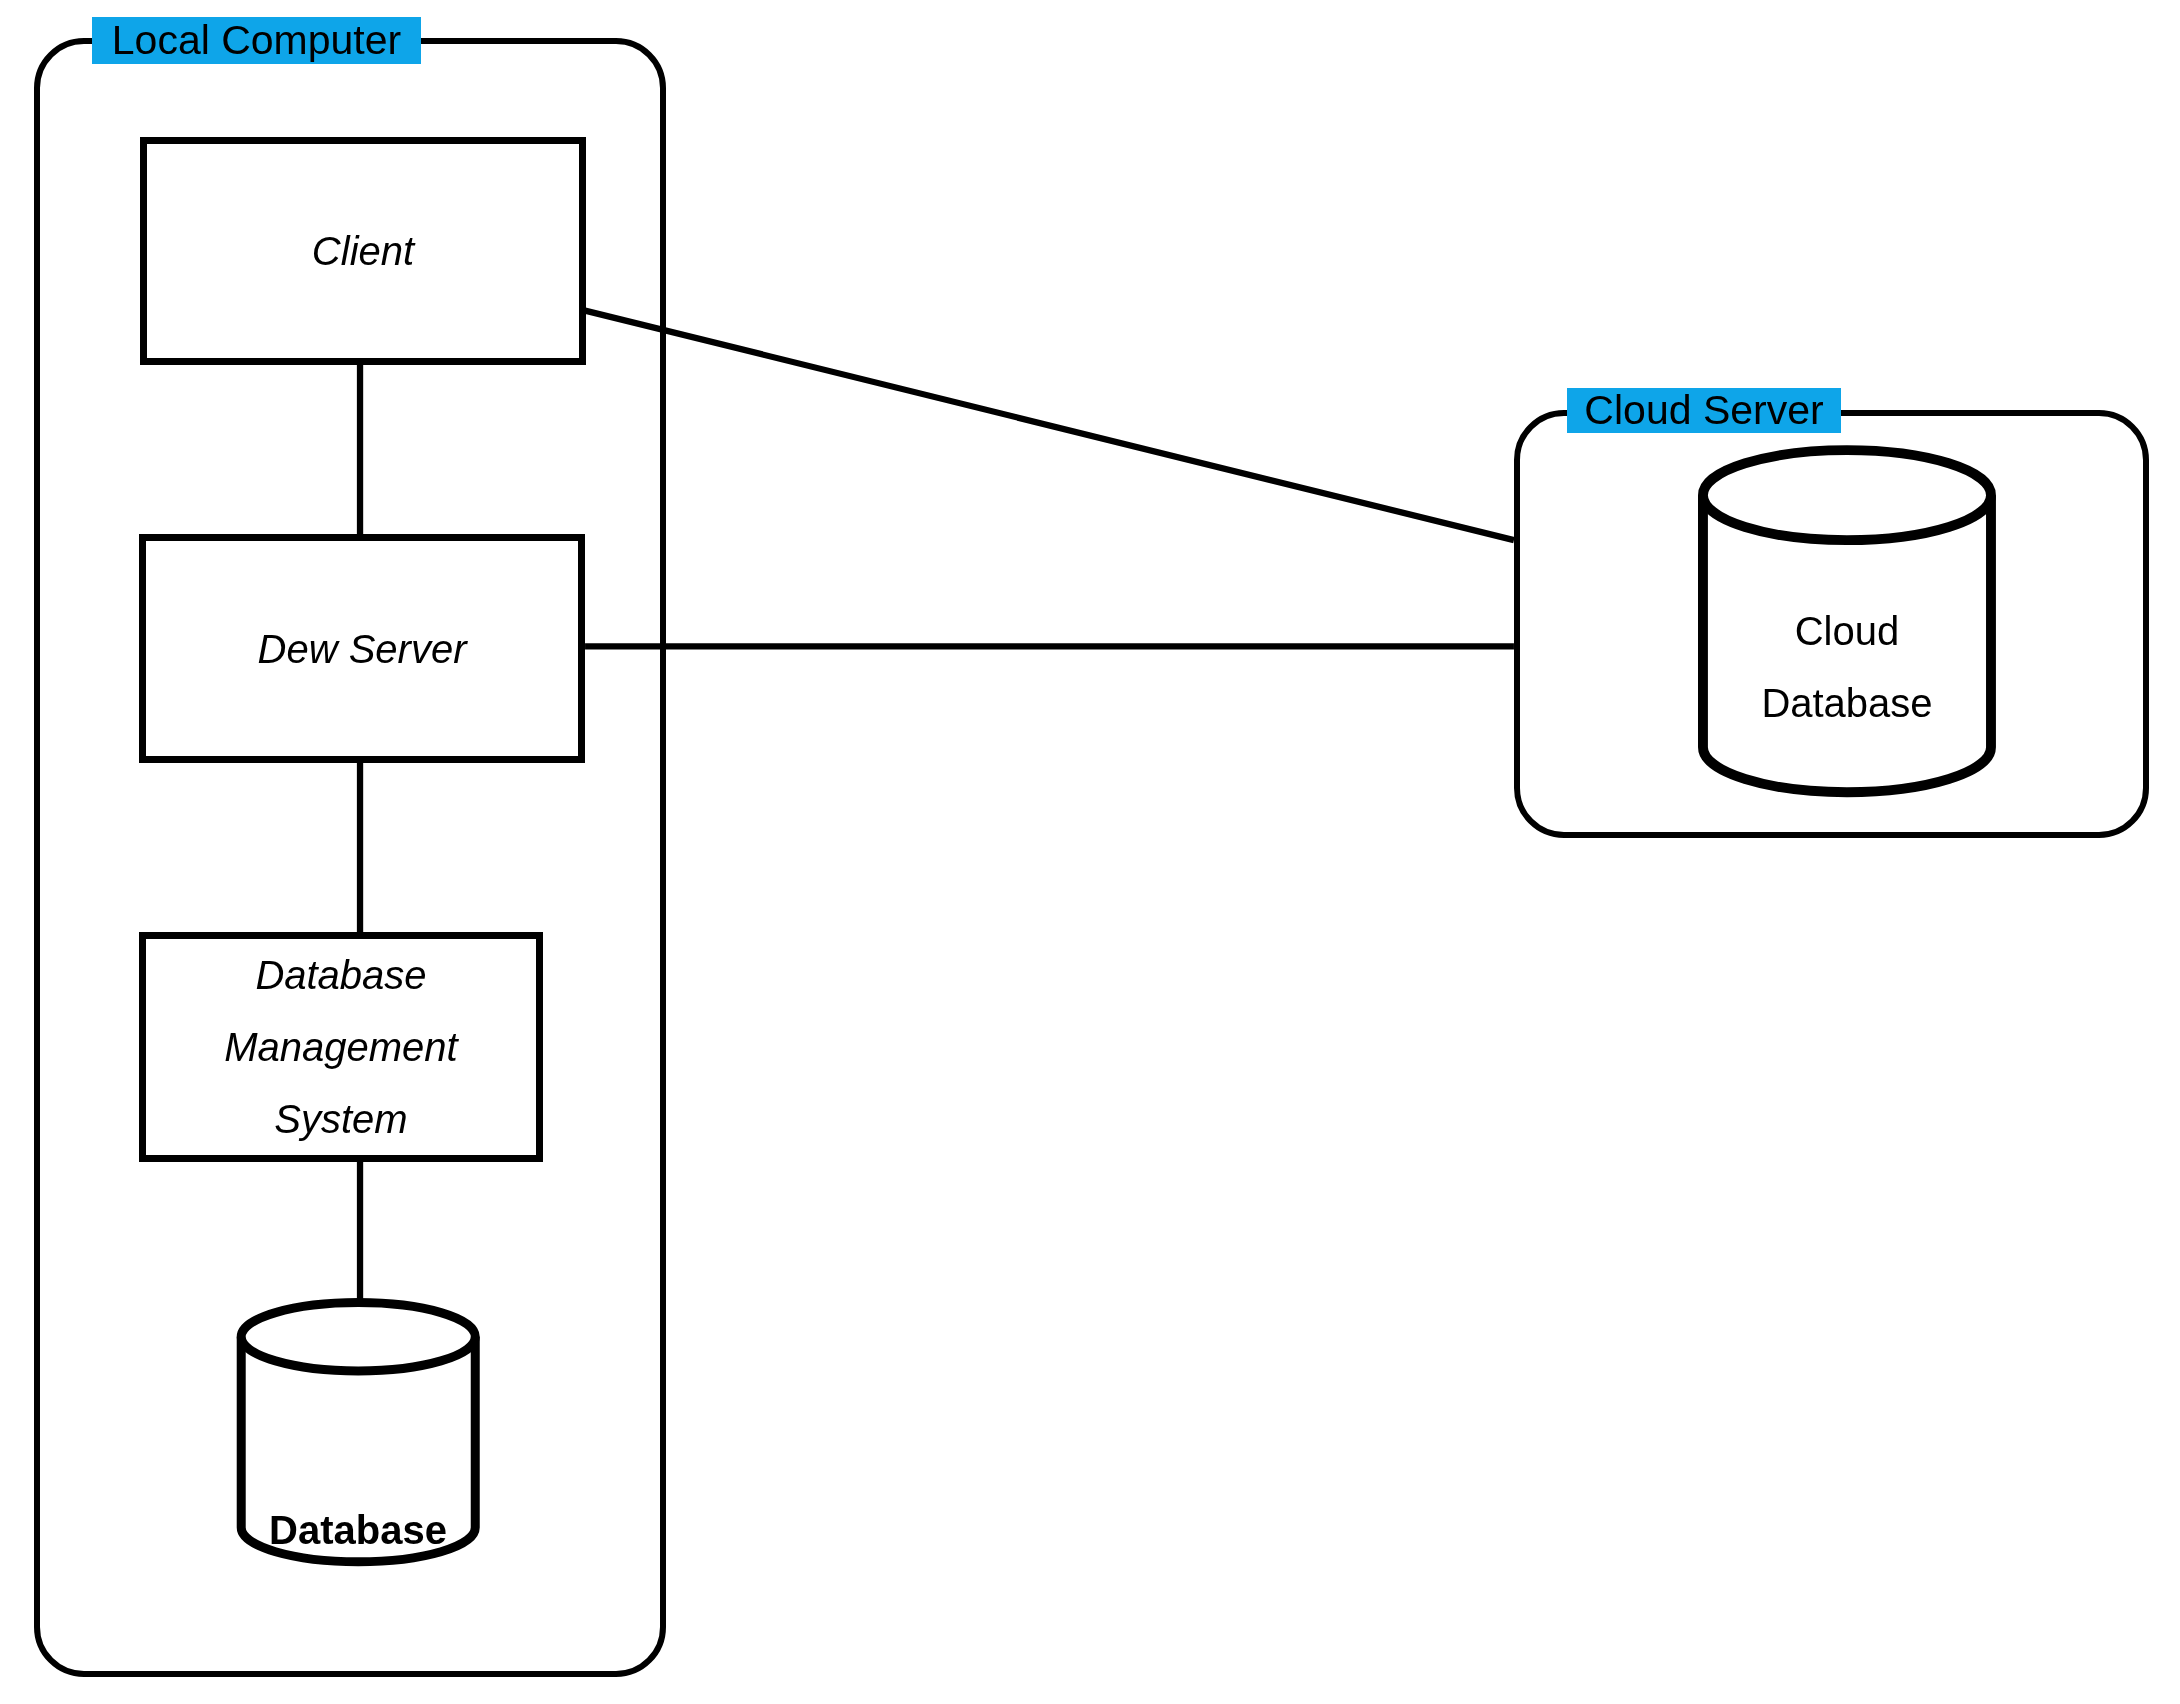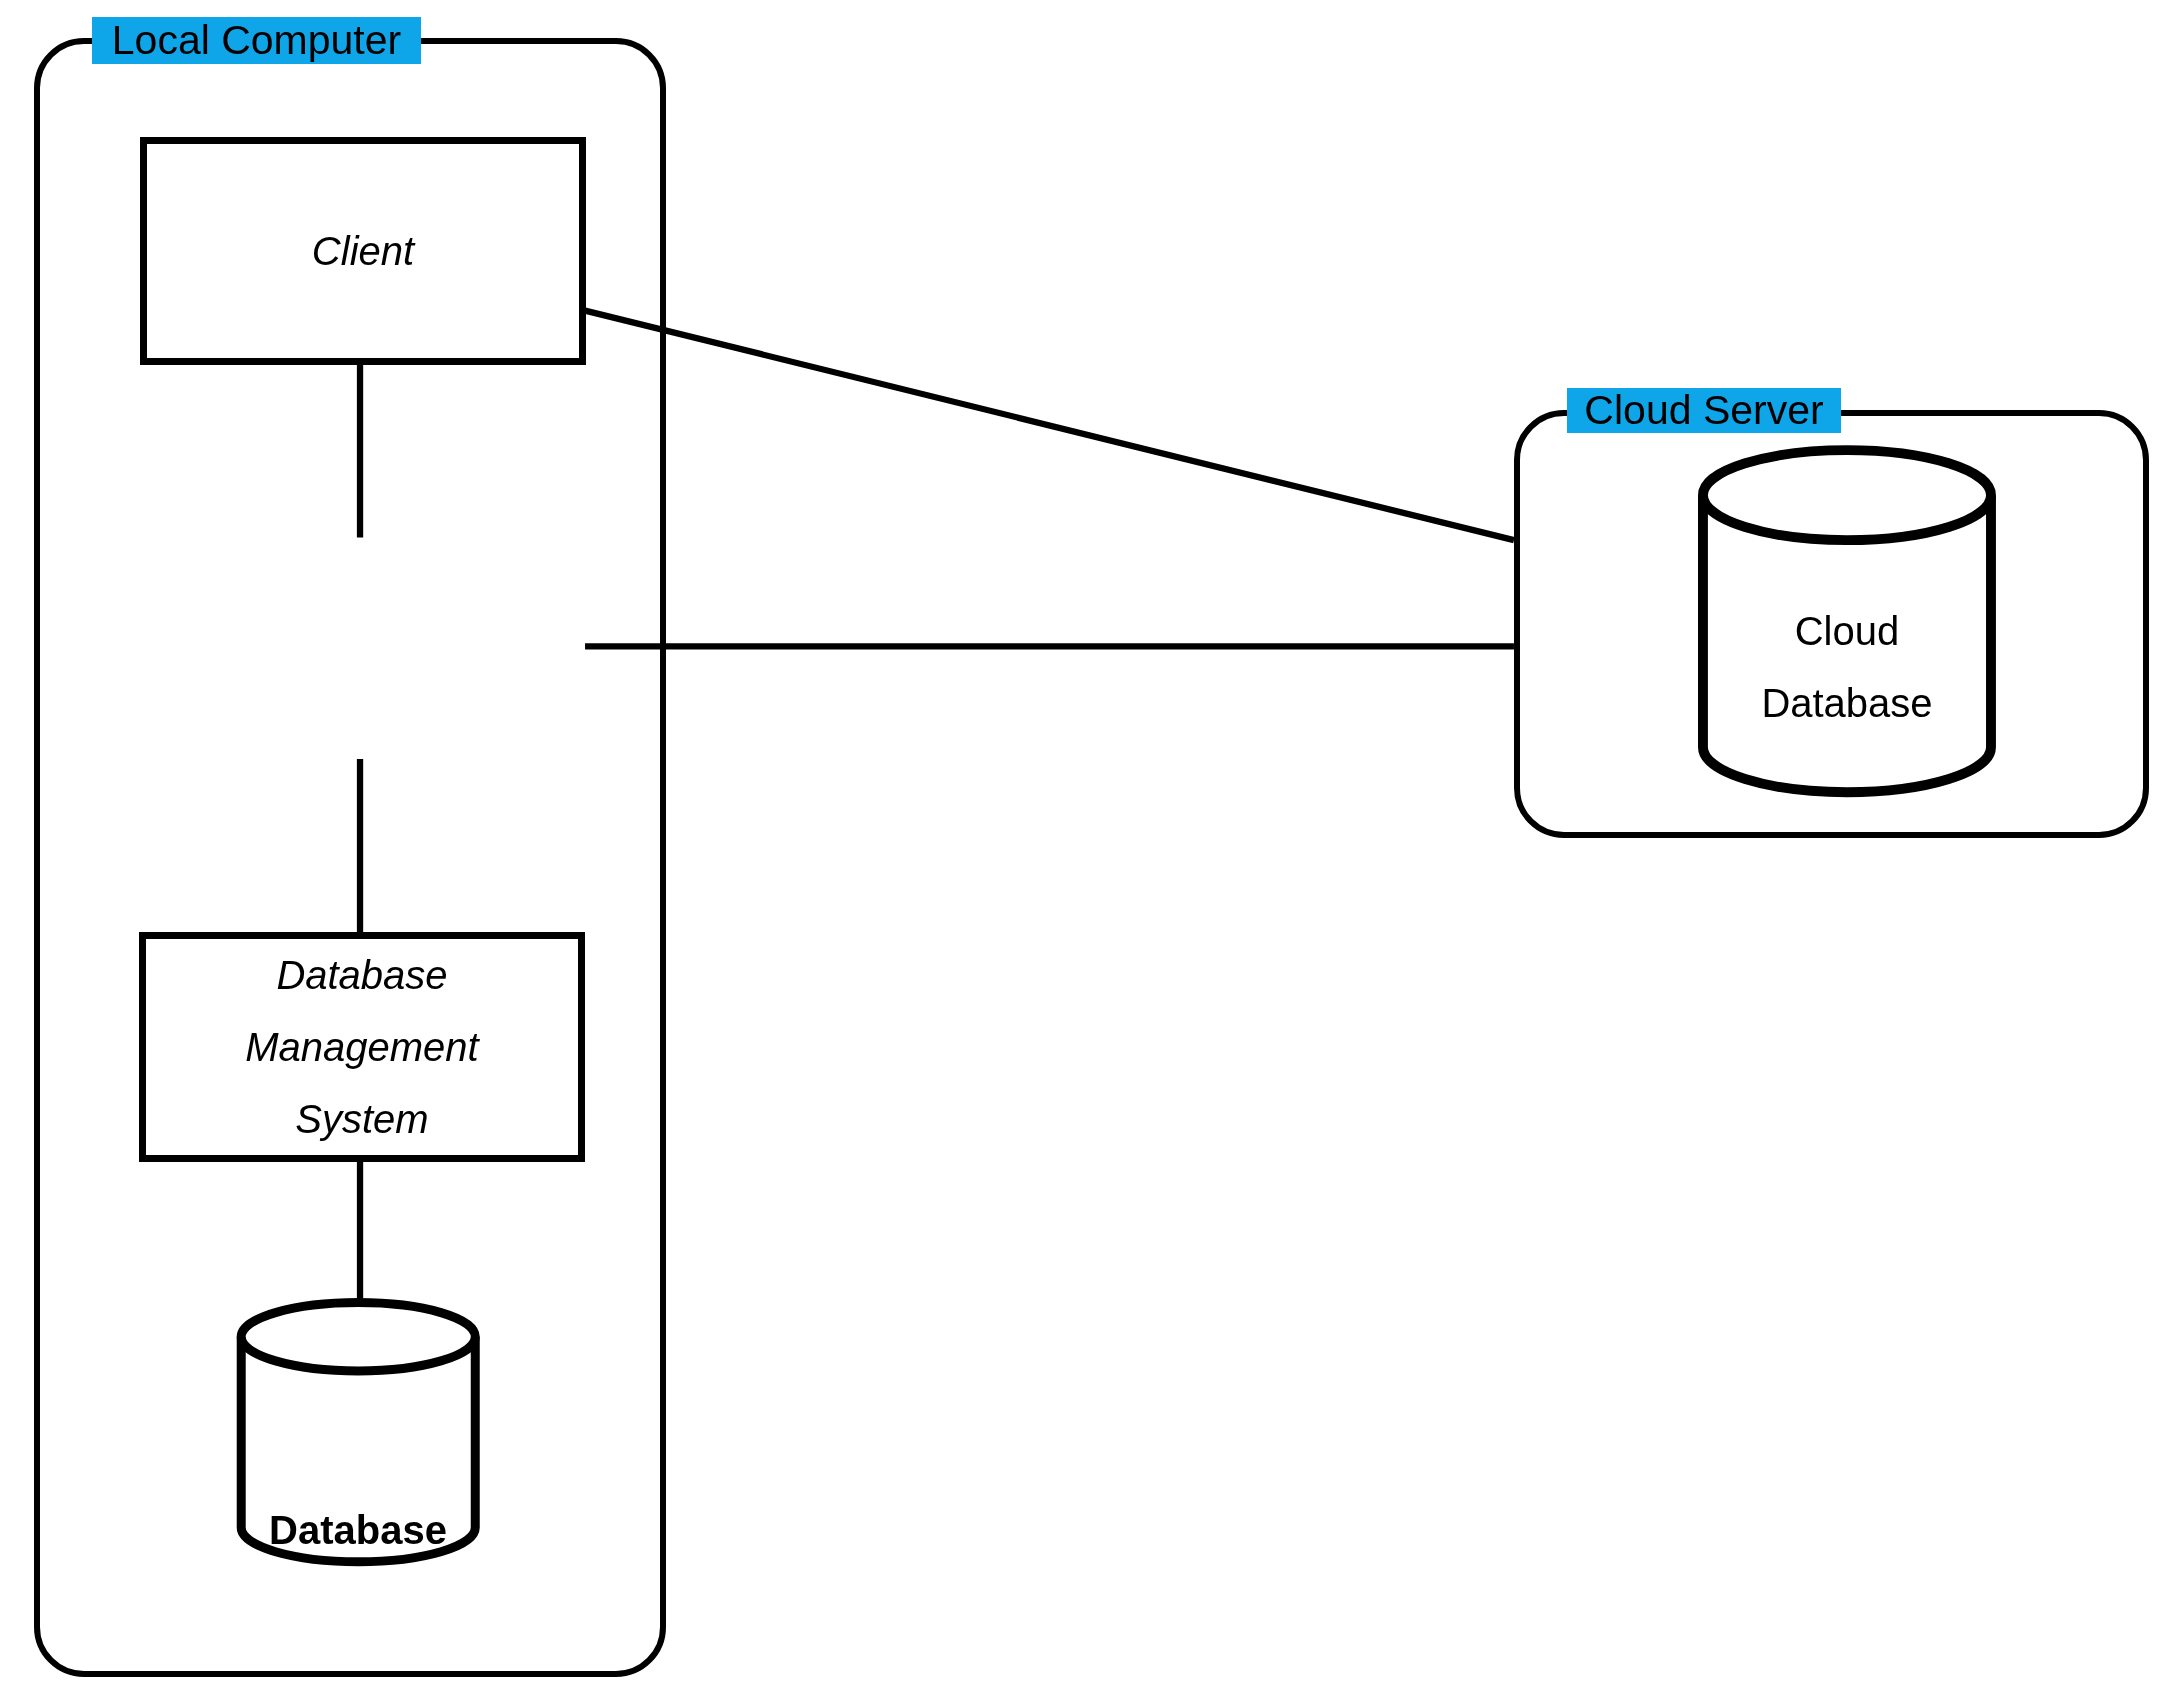--- a/index.html
+++ b/index.html
@@ -22,21 +22,21 @@
   .cyl   { fill:#ffffff; stroke:#000; }
 
   
   .node {
     position:absolute; border:7.2px solid #000; background:#ffffff; z-index:3;
     display:flex; align-items:center; justify-content:center;
     text-align:center; font-size:40px; line-height:1.25; box-sizing:border-box;font-style:italic;
   }
   #node-client { left:140px; top:137px;  width:446px; height:228px; }
   #node-dew    { left:139px; top:534px;  width:446px; height:229px; }
-  #node-dbms   { left:139px; top:932px; width:446px; height:230px; }
+  #node-dbms   { left:139px; top:932px; width:404px; height:230px; }
   #node-dbms .wrap { width:306px; line-height:1.8; }
 
   
   .group-label {
     position:absolute; z-index:3; background:#0ea5e9; font-size:41px;
     display:flex; align-items:center; justify-content:center; white-space:nowrap;
   }
   #local-label { left:92px;  top:17px;  width:329px; height:47px; }
   #cloud-label { left:1567px; top:388px; width:274px; height:45px; }
 
@@ -70,20 +70,23 @@
 
     <g>
       <path class="cyl" stroke-width="11" d="M 1892 550 L 1892 830 A 160 50 0 0 0 2212 830 L 2212 550"></path>
       <ellipse class="cyl" stroke-width="11" cx="2052" cy="550" rx="160" ry="50"></ellipse>
     </g>
   </svg>
 
   <div class="node" id="node-client">
     <span class="wrap">Client</span>
   </div>
+  <div class="node" id="node-dew">
+    <span class="wrap">Dew Server</span>
+  </div>
   <div class="node" id="node-dbms">
     <span class="wrap">Database Management System</span>
   </div>
 
   <div class="group-label" id="local-label">Local Computer</div>
   <div class="group-label" id="cloud-label">Cloud Server</div>
 
   <div class="cyl-label" id="db-label">Database</div>
   <div class="cyl-label" id="clouddb-label">Cloud Database</div>
 

